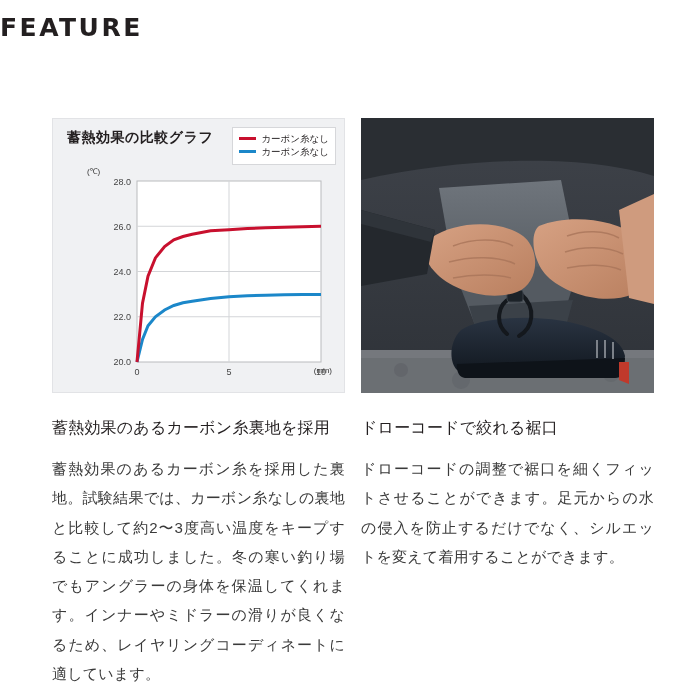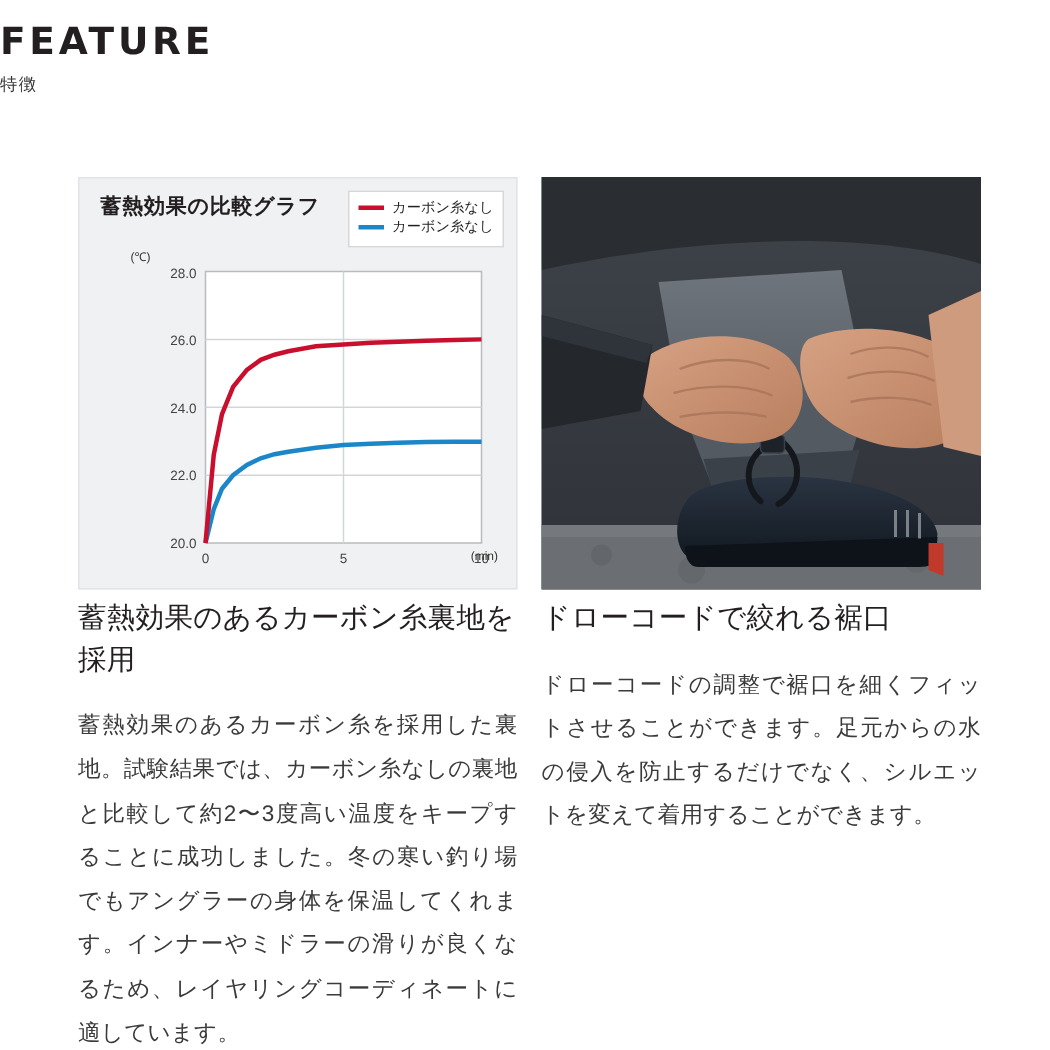--- a/index.html
+++ b/index.html
@@ -114,43 +114,42 @@
   .photo {
     position: relative;
     width: 293px;
     height: 275px;
     overflow: hidden;
     background: #3b3f44;
   }
 
   
   .block-title {
-    margin-top: 6px;
-    font-size: 19px;
+    margin-top: 23px;
+    font-size: 16px;
     line-height: 1.45;
     color: #231f20;
     letter-spacing: 0.2px;
   }
   .block-body {
     margin-top: 15px;
     font-size: 15px;
     line-height: 1.95;
     color: #3a3a3a;
     letter-spacing: 0.2px;
     text-align: justify;
   }
 </style>
 </head>
 <body>
 
 <div id="page">
 
   <div class="header">
     <div class="header-title">FEATURE</div>
-    <div class="header-sub">特徴</div>
   </div>
 
   <div class="columns">
 
     <div class="col">
 
       <div class="chart-card">
         <div class="chart-title">蓄熱効果の比較グラフ</div>
 
         <div class="legend">

